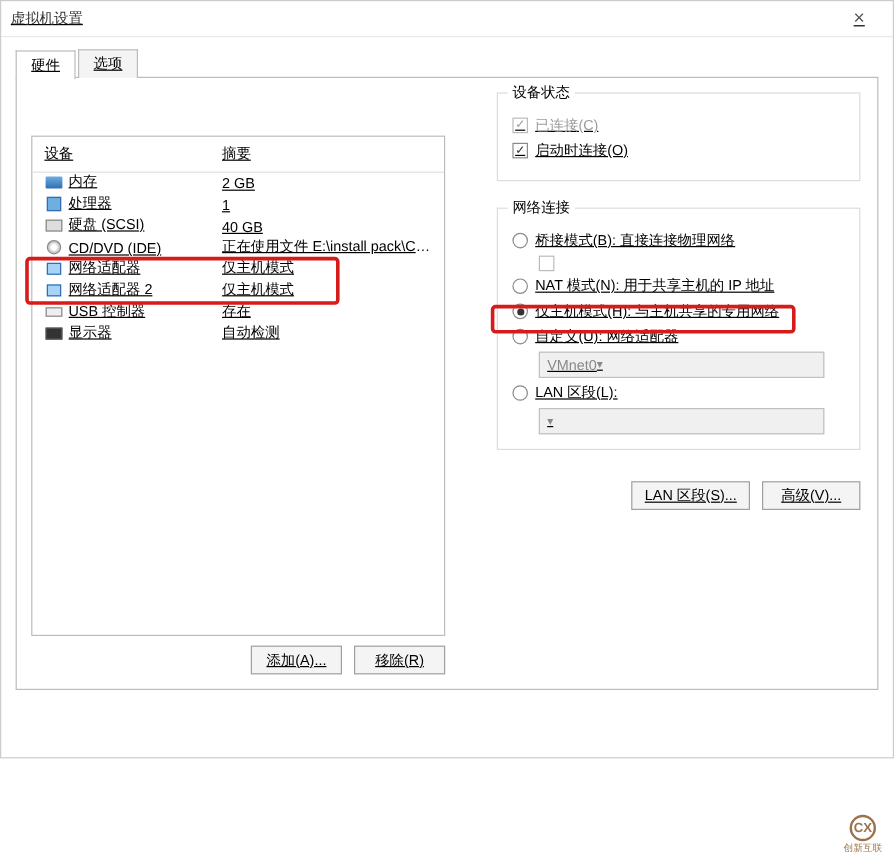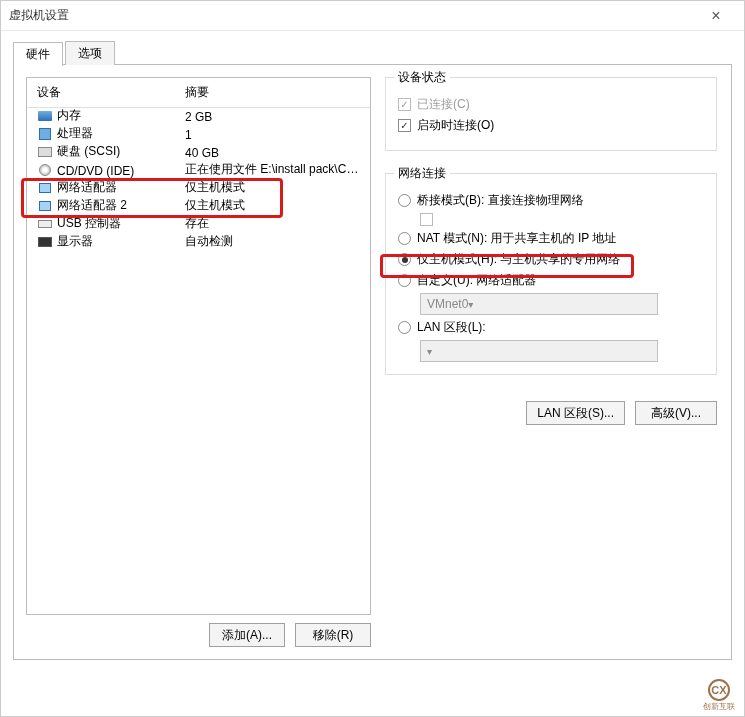--- a/index.html
+++ b/index.html
@@ -8,25 +8,26 @@
     width: 745px; height: 717px;
     font-family: "Microsoft YaHei", "Segoe UI", Arial, sans-serif;
     font-size: 12px;
     background: #ffffff;
     color: #000;
     overflow: hidden;
     position: relative;
   }
   .window {
     width: 745px;
-    height: 717px;
+    height: 632px;
     border: 1px solid #cccccc;
     background: #fff;
     display: flex;
     flex-direction: column;
+    text-decoration: underline;
   }
   .titlebar {
     height: 30px;
     display: flex;
     align-items: center;
     padding: 0 8px;
     border-bottom: 1px solid #e8e8e8;
   }
   .titlebar .title {
     flex: 1;
@@ -80,20 +81,21 @@
     padding: 12px;
     display: flex;
     gap: 14px;
   }
 
   
   .left-wrap {
     width: 345px;
     display: flex;
     flex-direction: column;
+    margin-top: 36px;
   }
   .devlist {
     flex: 1;
     border: 1px solid #bcbcbc;
     background: #fff;
     display: flex;
     flex-direction: column;
   }
   .devlist-head {
     display: flex;
@@ -164,20 +166,21 @@
     flex: 1;
     display: flex;
     flex-direction: column;
     gap: 22px;
     padding-right: 2px;
   }
   .group {
     border: 1px solid #dcdcdc;
     padding: 14px 8px 12px 12px;
     position: relative;
+    margin-left: 29px;
   }
   .group-title {
     position: absolute;
     top: -9px;
     left: 8px;
     background: #fff;
     padding: 0 4px;
     font-size: 12px;
     color: #000;
   }

